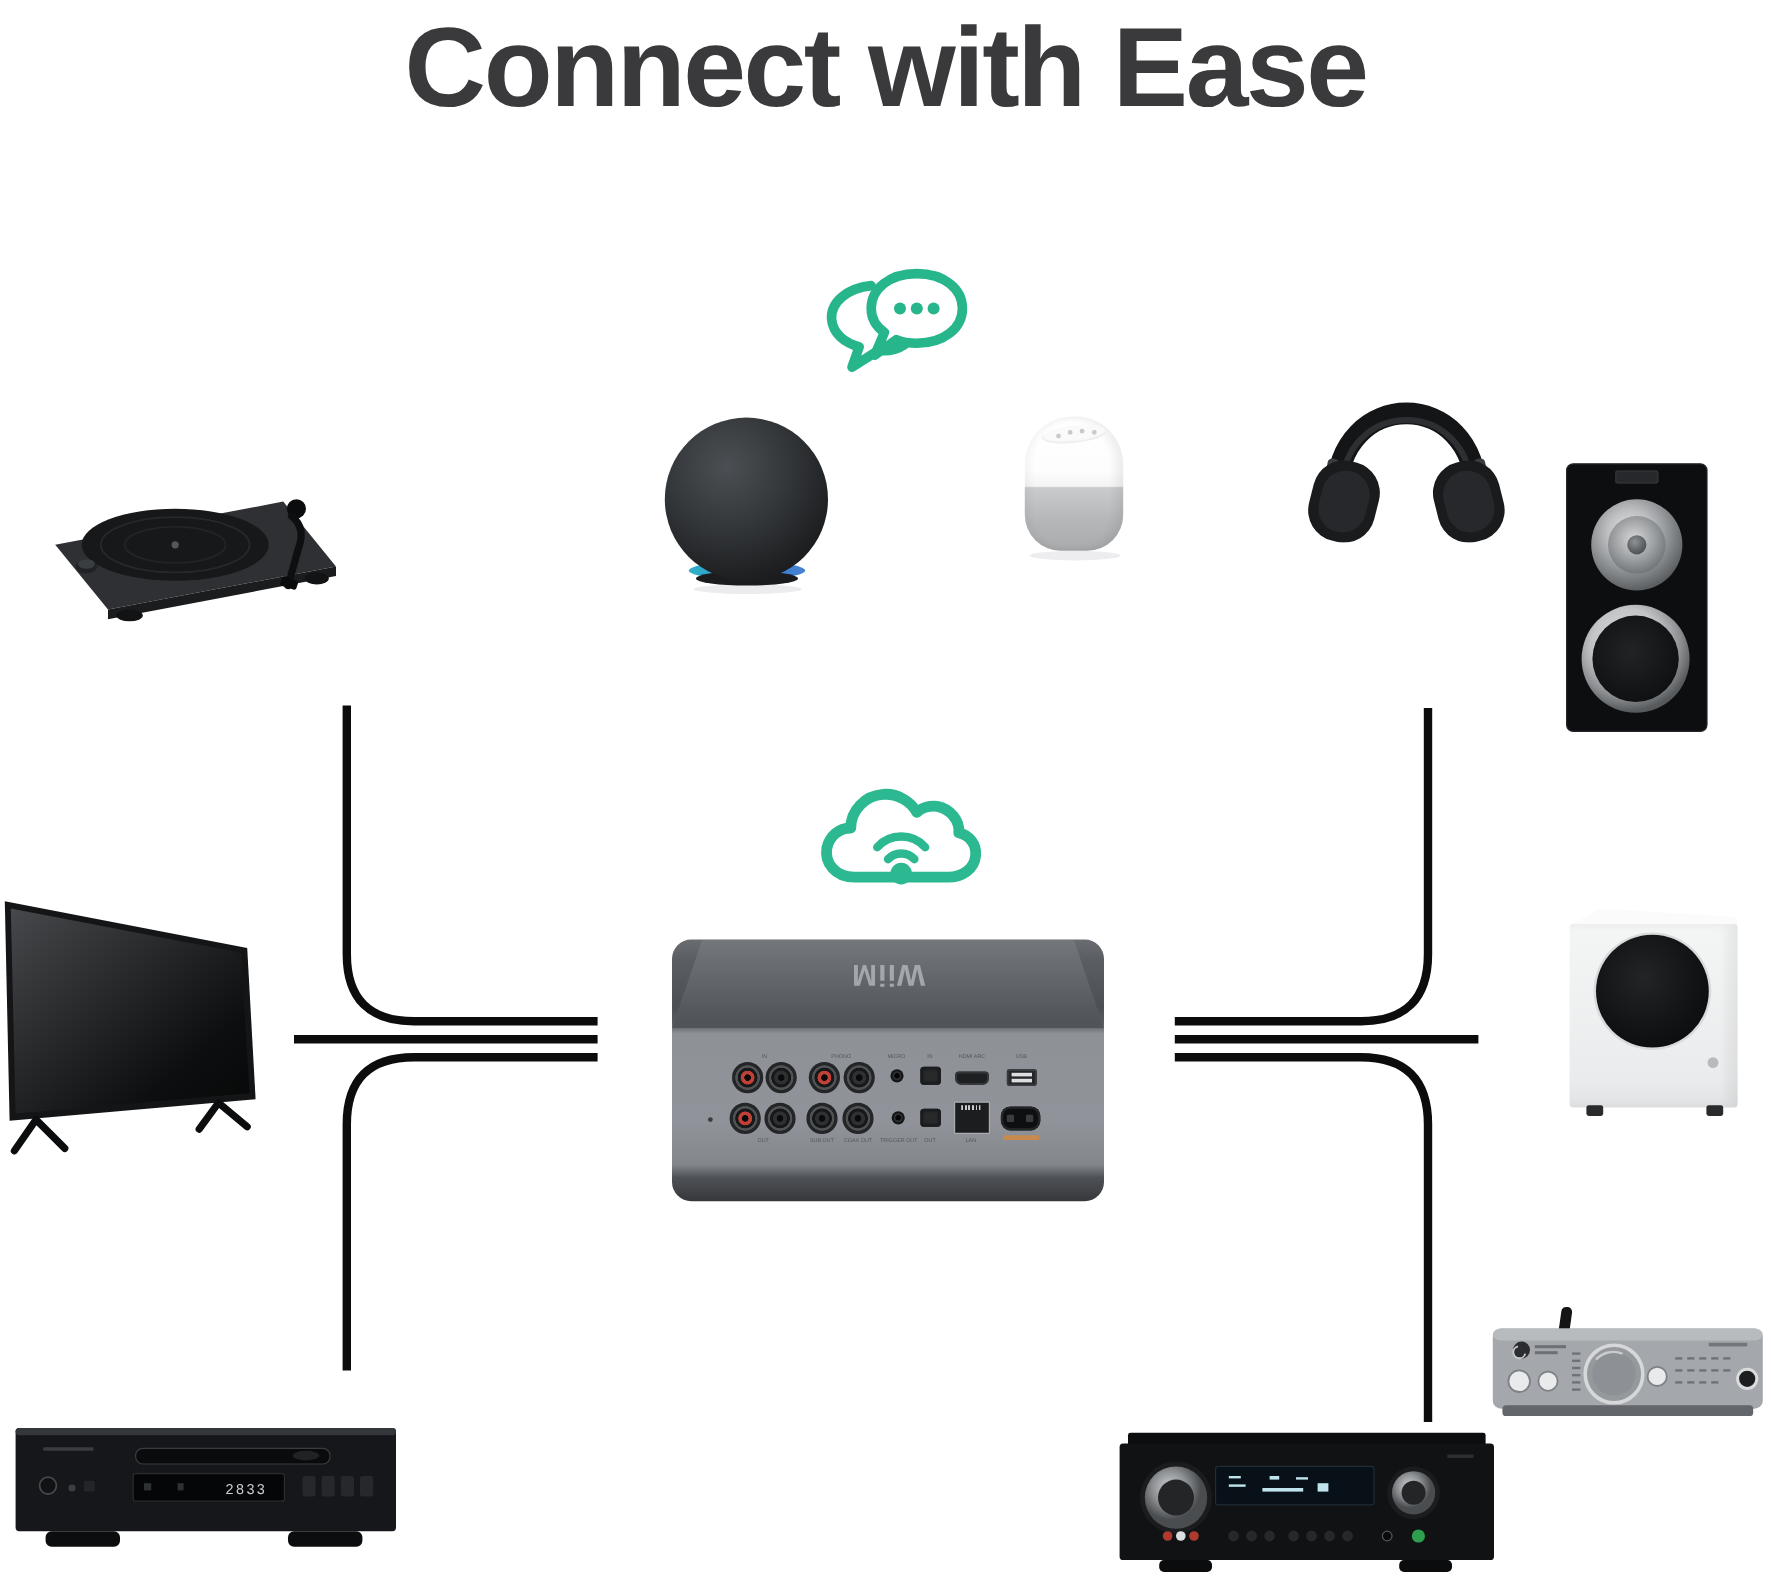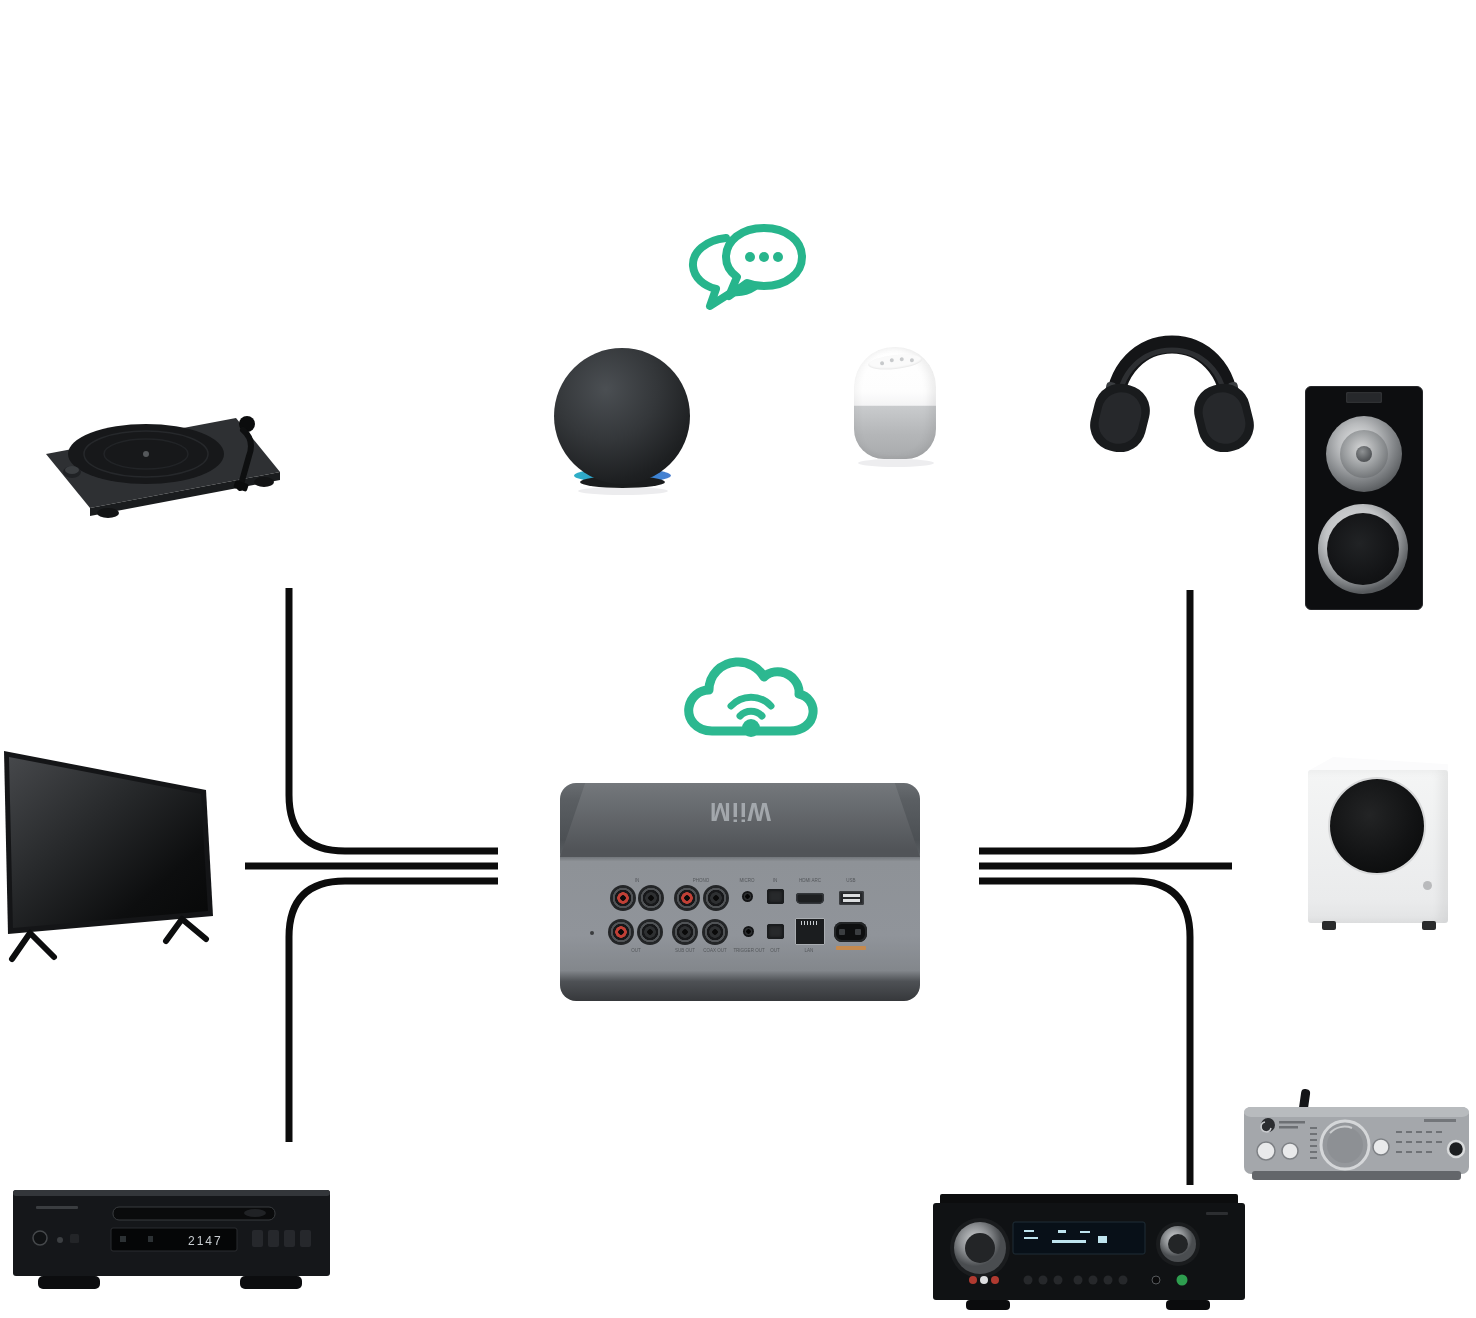--- a/index.html
+++ b/index.html
@@ -91,20 +91,21 @@
   
   .cd-display-text{font-size:12px;letter-spacing:2px;color:#c9ced2;}
 
   svg{display:block;}
 </style>
 </head>
 <body>
 
 <div id="canvas">
 
+  <div class="abs title">Connect with Ease</div>
 
   <svg id="lines" class="abs" width="1476" height="1318" viewBox="0 0 1476 1318">
     <g fill="none" stroke="#0c0c0c" stroke-width="7">
       <path d="M289 588 V795 Q289 851 345 851 H498"></path>
       <path d="M245 866 H498"></path>
       <path d="M289 1142 V937 Q289 881 345 881 H498"></path>
       <path d="M1190 590 V795 Q1190 851 1134 851 H979"></path>
       <path d="M979 866 H1232"></path>
       <path d="M1190 1185 V937 Q1190 881 1134 881 H979"></path>
     </g>
@@ -279,21 +280,21 @@
       <rect x="103" y="50" width="126" height="23" rx="2" fill="#050607" stroke="#2b2d30" stroke-width="1"></rect>
       <rect x="112" y="58" width="6" height="6" fill="#2c3134"></rect>
       <rect x="140" y="58" width="5" height="6" fill="#2c3134"></rect>
       <rect x="244" y="52" width="11" height="17" rx="2" fill="#26282c"></rect>
       <rect x="260" y="52" width="11" height="17" rx="2" fill="#26282c"></rect>
       <rect x="276" y="52" width="11" height="17" rx="2" fill="#26282c"></rect>
       <rect x="292" y="52" width="11" height="17" rx="2" fill="#26282c"></rect>
       <rect x="30" y="98" width="62" height="13" rx="5" fill="#0c0d0f"></rect>
       <rect x="232" y="98" width="62" height="13" rx="5" fill="#0c0d0f"></rect>
     </svg>
-    <div class="abs cd-display-text" style="left:180px;top:1234px;top:56px;">2147</div>
+    <div class="abs cd-display-text" style="left:180px;top:1234px;top:56px;">2833</div>
   </div>
 
   <div class="abs" style="left:1238px;top:1083px;">
     <svg width="238" height="108" viewBox="0 0 238 108">
       <rect x="62" y="6" width="9" height="24" rx="4" fill="#141517" transform="rotate(8 66 18)"></rect>
       <rect x="6" y="24" width="225" height="67" rx="7" fill="#a4a7ab"></rect>
       <rect x="6" y="24" width="225" height="10" rx="7" fill="#b8bbbe"></rect>
       <rect x="14" y="88" width="209" height="9" rx="3" fill="#63666a"></rect>
       <circle cx="30" cy="42" r="7" fill="#2b2d30"></circle>
       <path d="M27 39 a5 5 0 1 0 6 6" fill="none" stroke="#c9cbce" stroke-width="1.5"></path>

